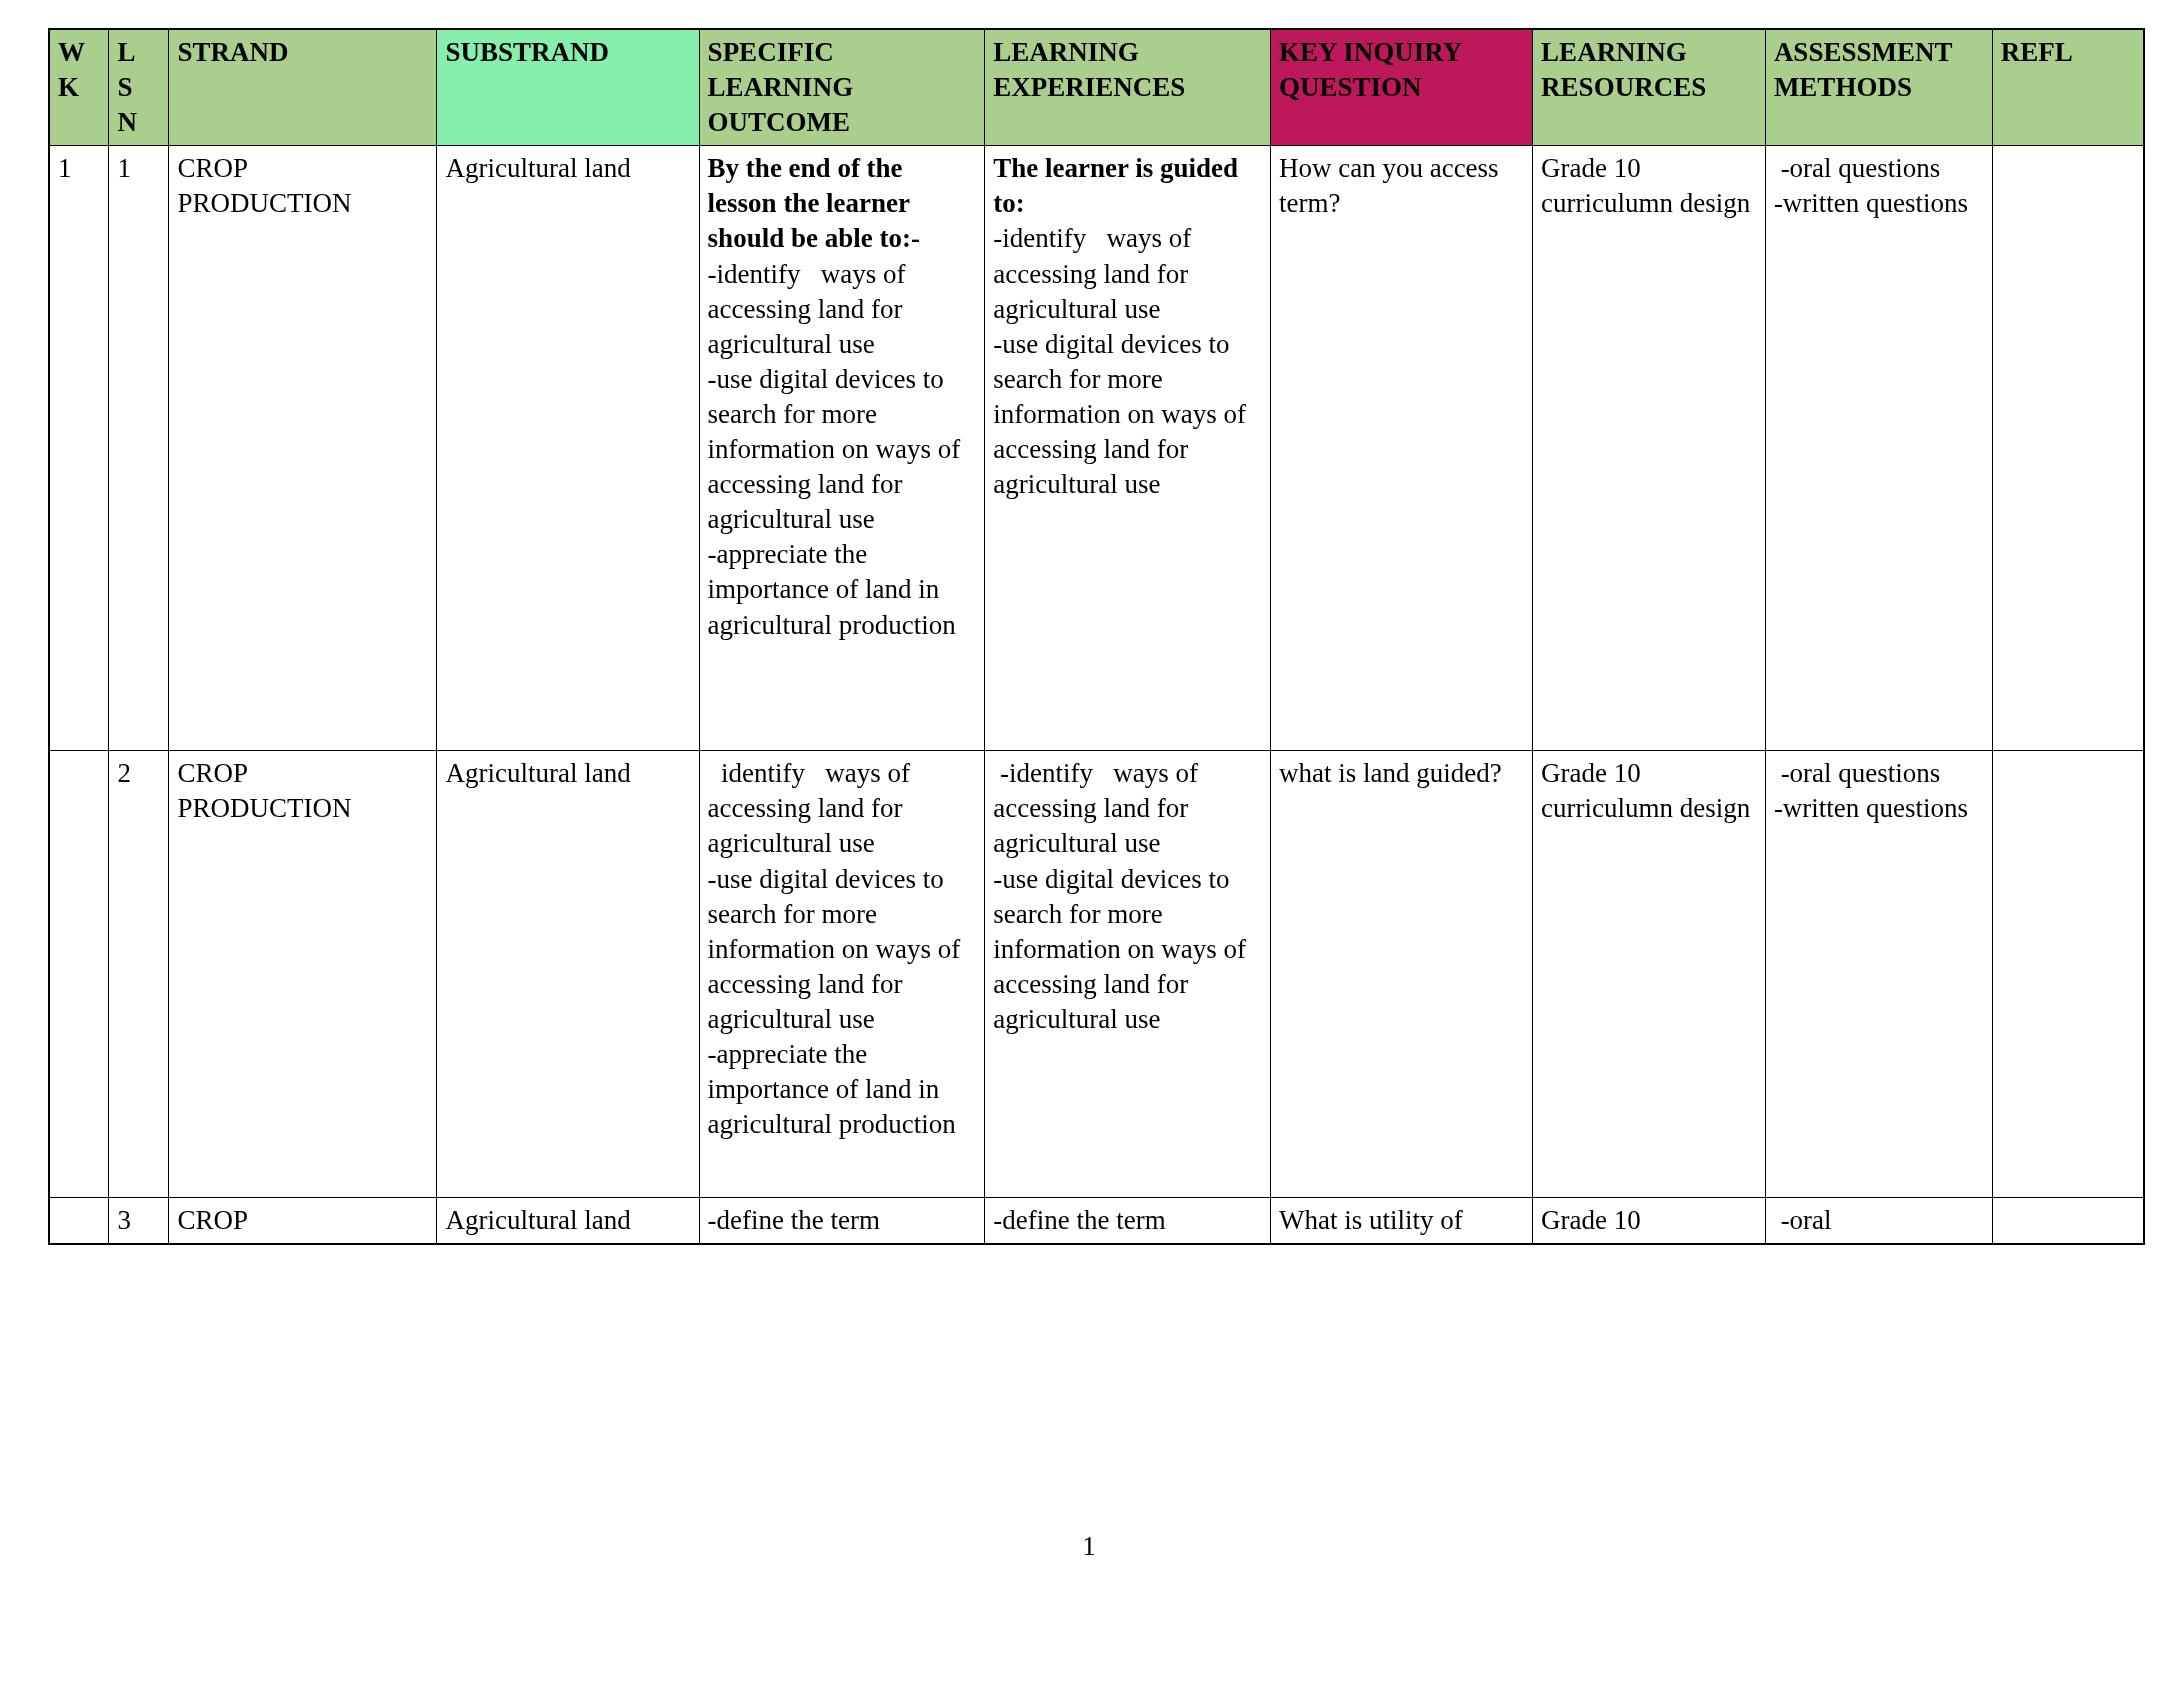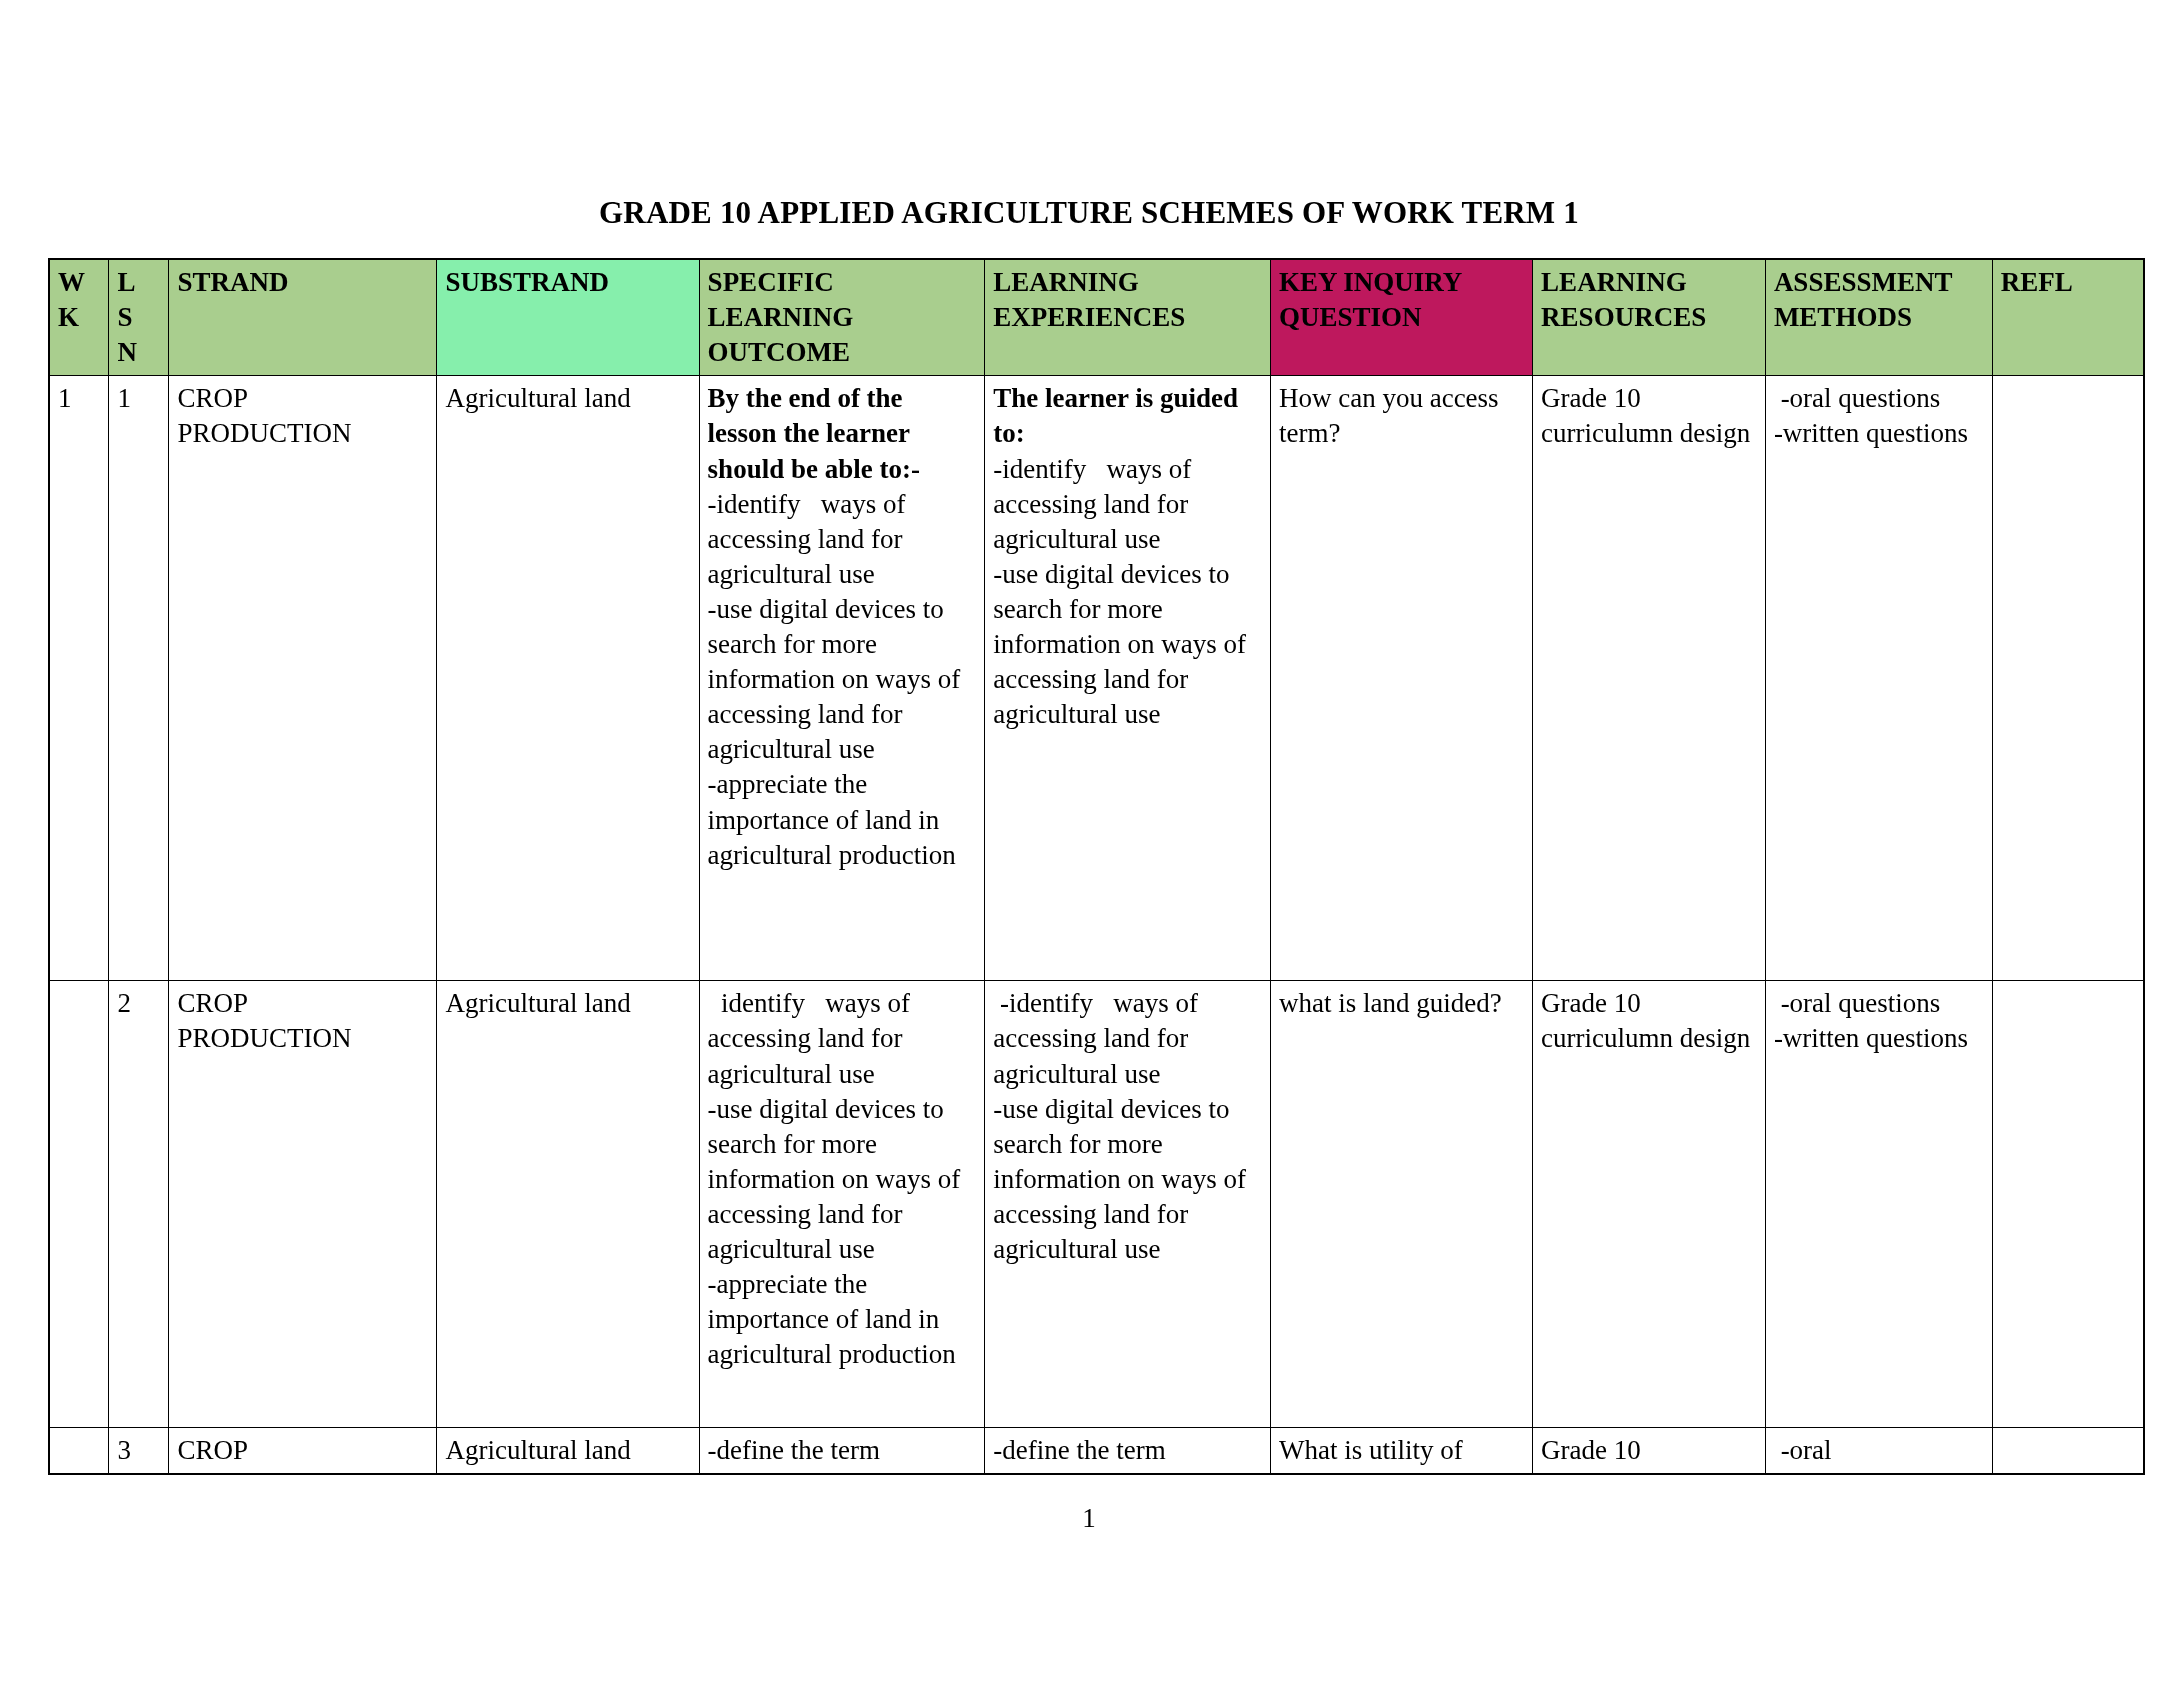--- a/index.html
+++ b/index.html
@@ -94,21 +94,20 @@
     top: 1503px;
     text-align: center;
     font-size: 27px;
   }
 </style>
 </head>
 <body>
 
 <div class="page">
 
-  <h1 class="doc-title">GRADE 10 APPLIED AGRICULTURE SCHEMES OF WORK TERM 1</h1>
 
   <div class="table-wrap">
     <table class="schemes">
       <colgroup>
         <col class="c-wk">
           <col class="c-lsn">
           <col class="c-strand">
           <col class="c-sub">
         <col class="c-slo">
           <col class="c-le">

